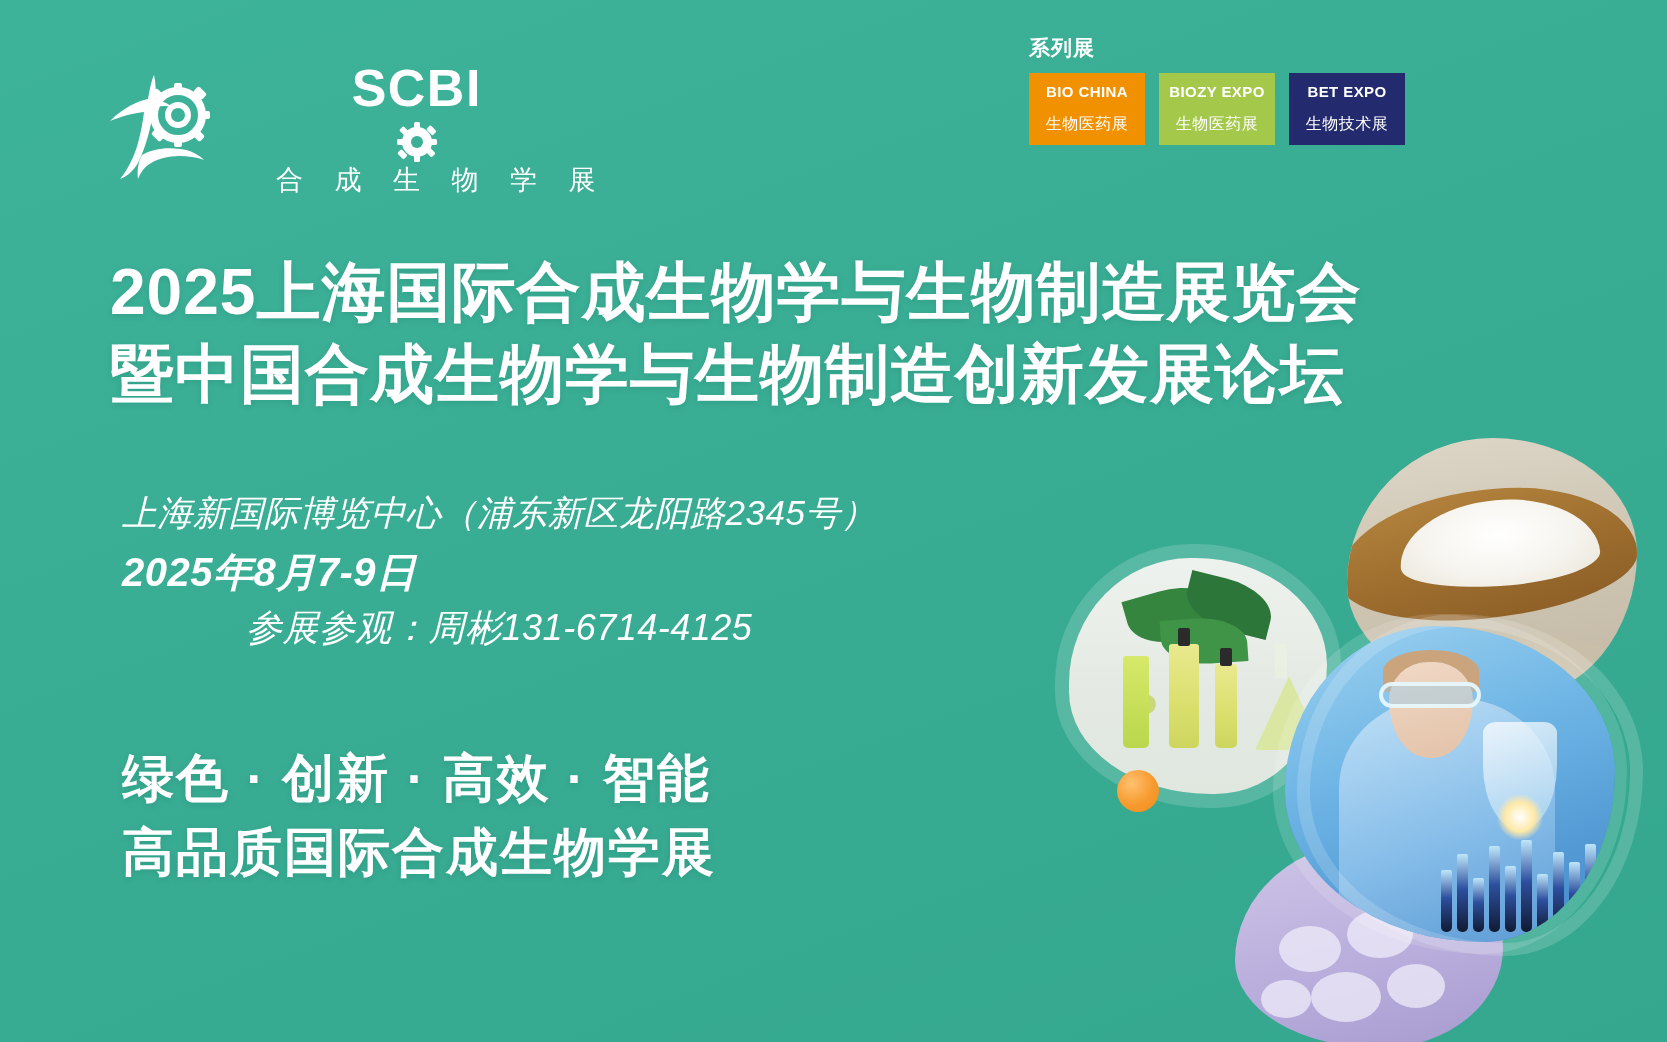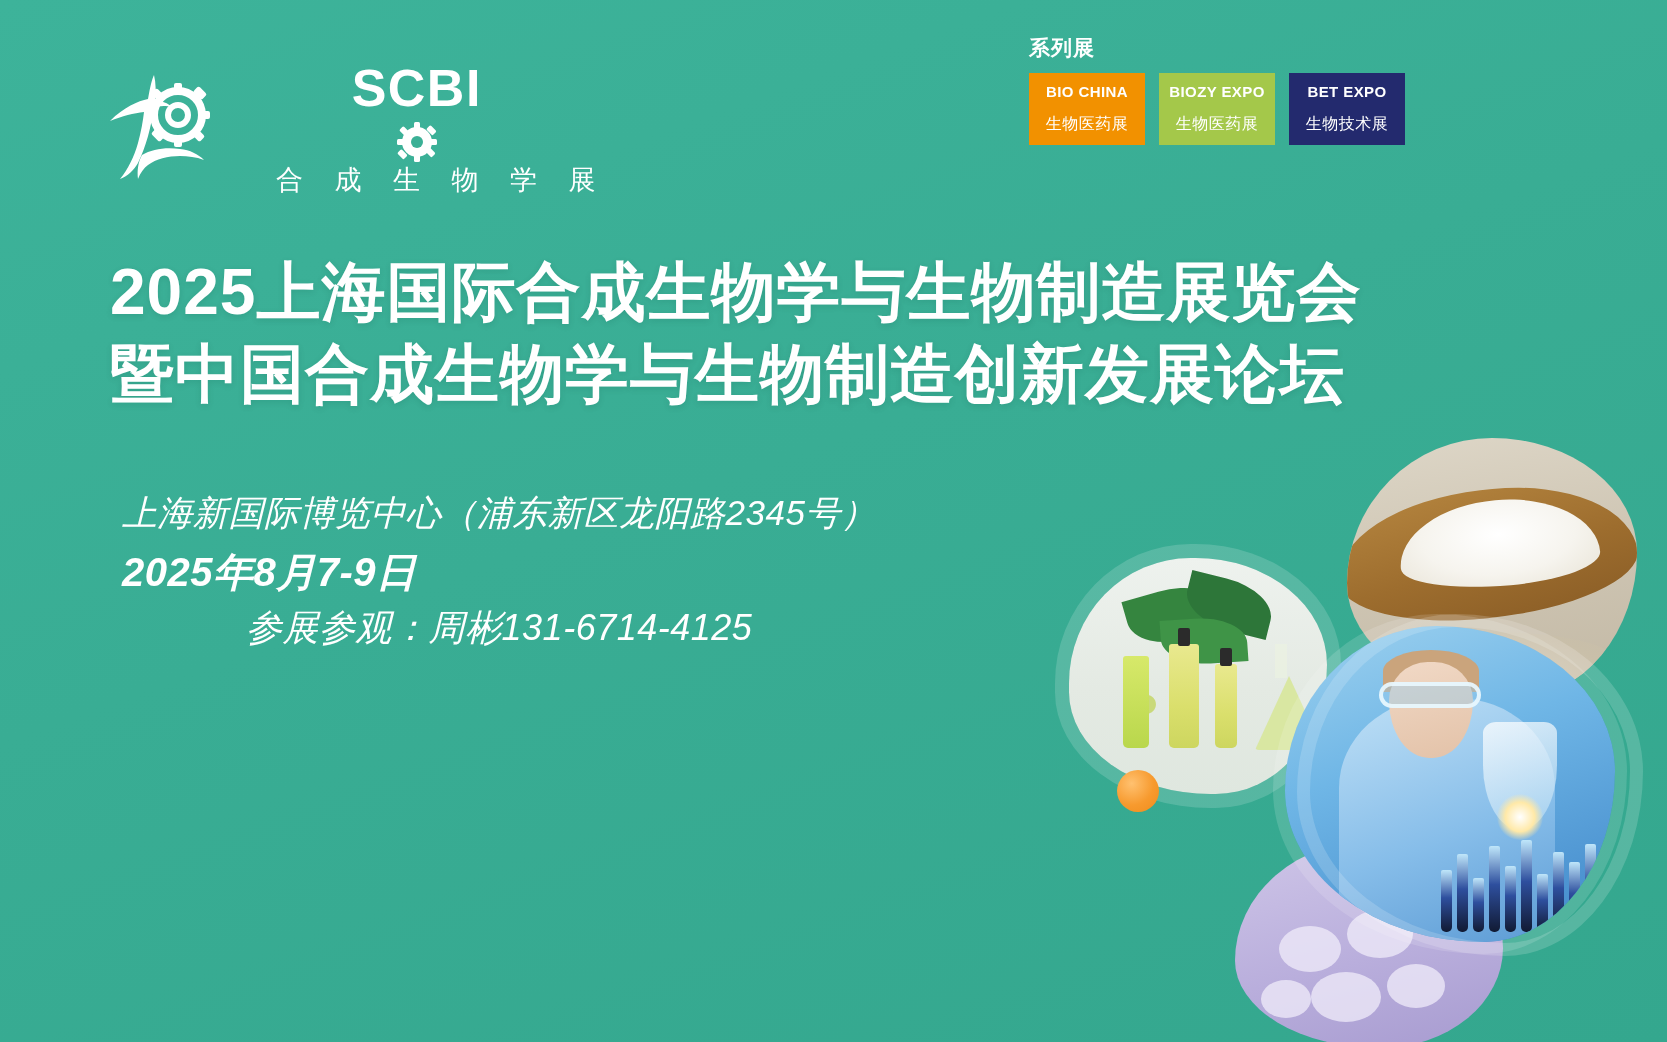--- a/index.html
+++ b/index.html
@@ -249,20 +249,24 @@
     <div class="headline-line">2025上海国际合成生物学与生物制造展览会</div>
     <div class="headline-line">暨中国合成生物学与生物制造创新发展论坛</div>
   </div>
 
   <div class="info">
     <div class="info-venue">上海新国际博览中心（浦东新区龙阳路2345号）</div>
     <div class="info-date">2025年8月7-9日</div>
     <div class="info-contact">参展参观：周彬131-6714-4125</div>
   </div>
 
+  <div class="slogan">
+    <div class="slogan-line">绿色 · 创新 · 高效 · 智能</div>
+    <div class="slogan-line">高品质国际合成生物学展</div>
+  </div>
 
   <div class="collage">
 
     <div class="blob blob-cosmetics">
       <div class="leaf l1"></div>
       <div class="leaf l2"></div>
       <div class="leaf l3"></div>
       <div class="flask"></div>
       <div class="flask-neck"></div>
       <div class="bottle b1"></div>

